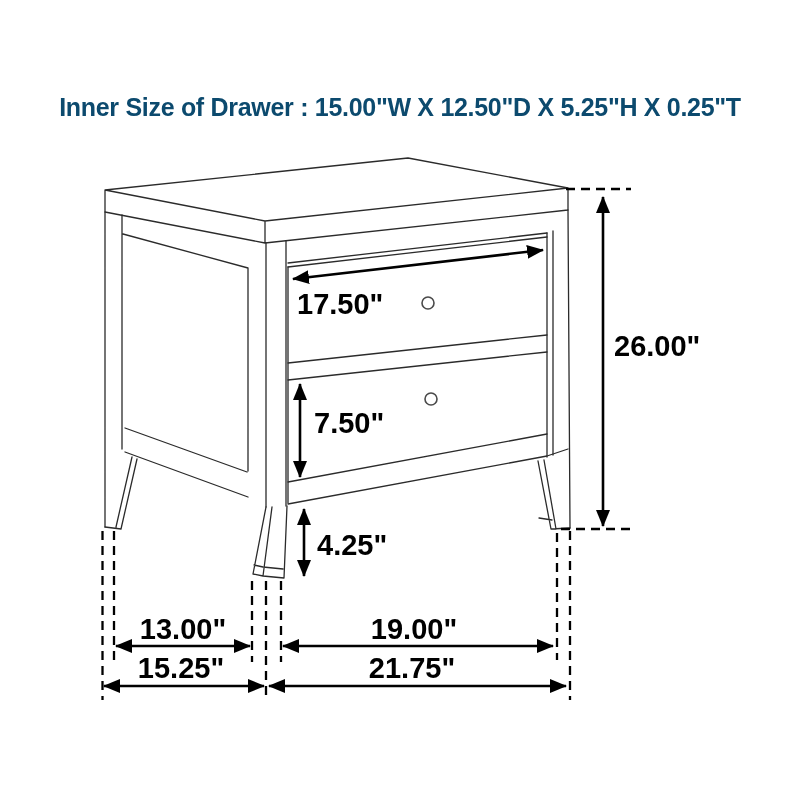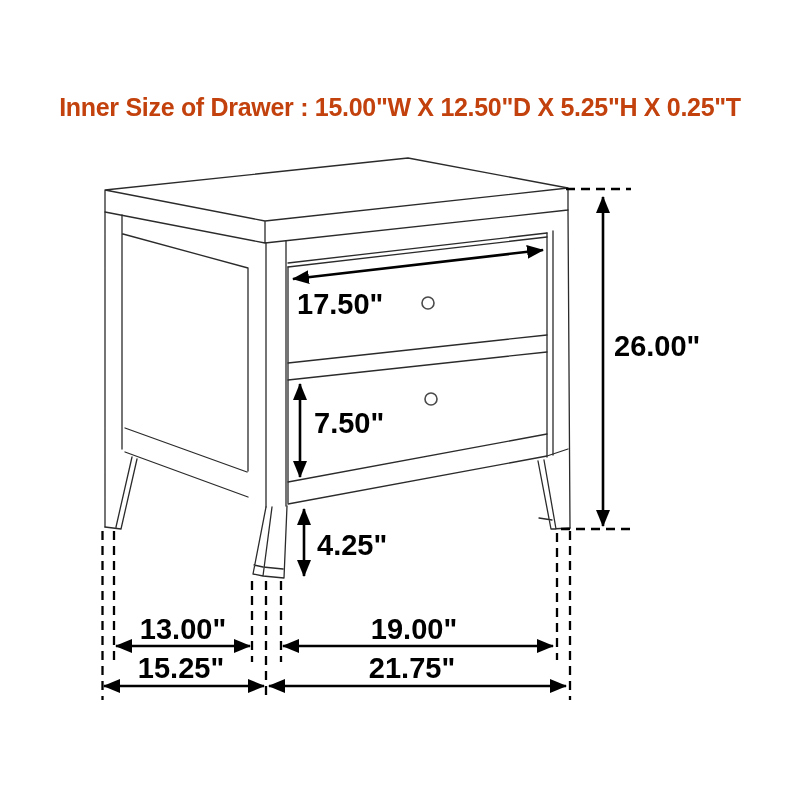--- a/index.html
+++ b/index.html
@@ -10,21 +10,21 @@
     font-family:"Liberation Sans", sans-serif;
     overflow:hidden;
   }
   .title{
     position:absolute;
     top:93px;left:0;right:0;
     text-align:center;
     font-size:25px;
     font-weight:bold;
     letter-spacing:-0.3px;
-    color:#c2410c;
+    color:#0c4a6e;
     white-space:nowrap;
   }
   svg{position:absolute;top:0;left:0;}
   .caseline{stroke:#2b2b2b;stroke-width:1.3;fill:none;stroke-linecap:round;stroke-linejoin:round;}
   .knob{stroke:#4a4a4a;stroke-width:1.6;fill:#ffffff;}
   .dash{stroke:#000;stroke-width:2.3;fill:none;stroke-dasharray:9 6;}
   .dim{stroke:#000;stroke-width:2.6;fill:none;}
   .dimlabel{font-family:"Liberation Sans", sans-serif;font-weight:bold;font-size:29px;fill:#000;}
 </style>
 </head>

